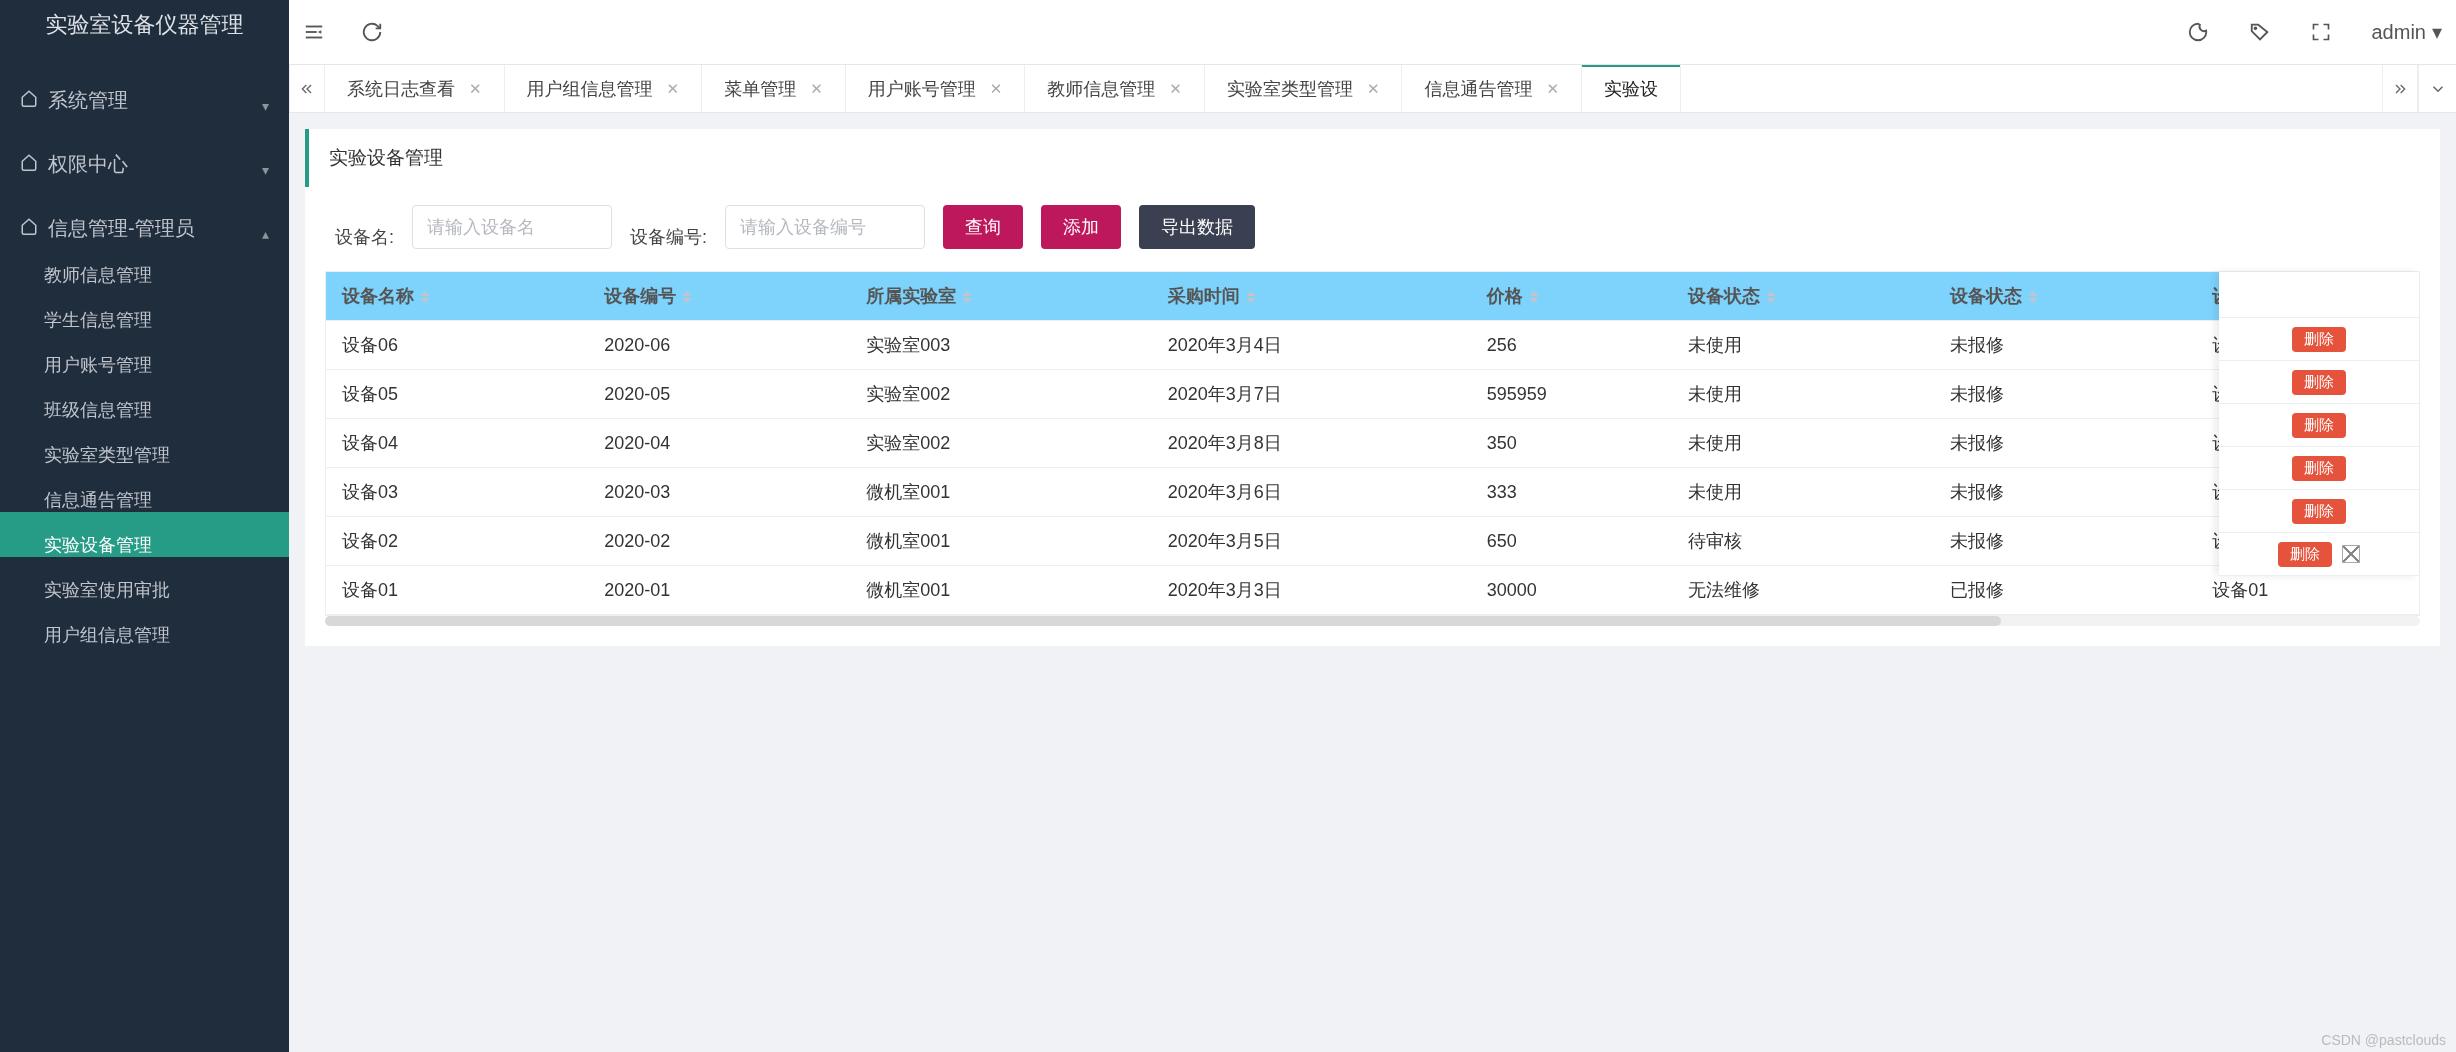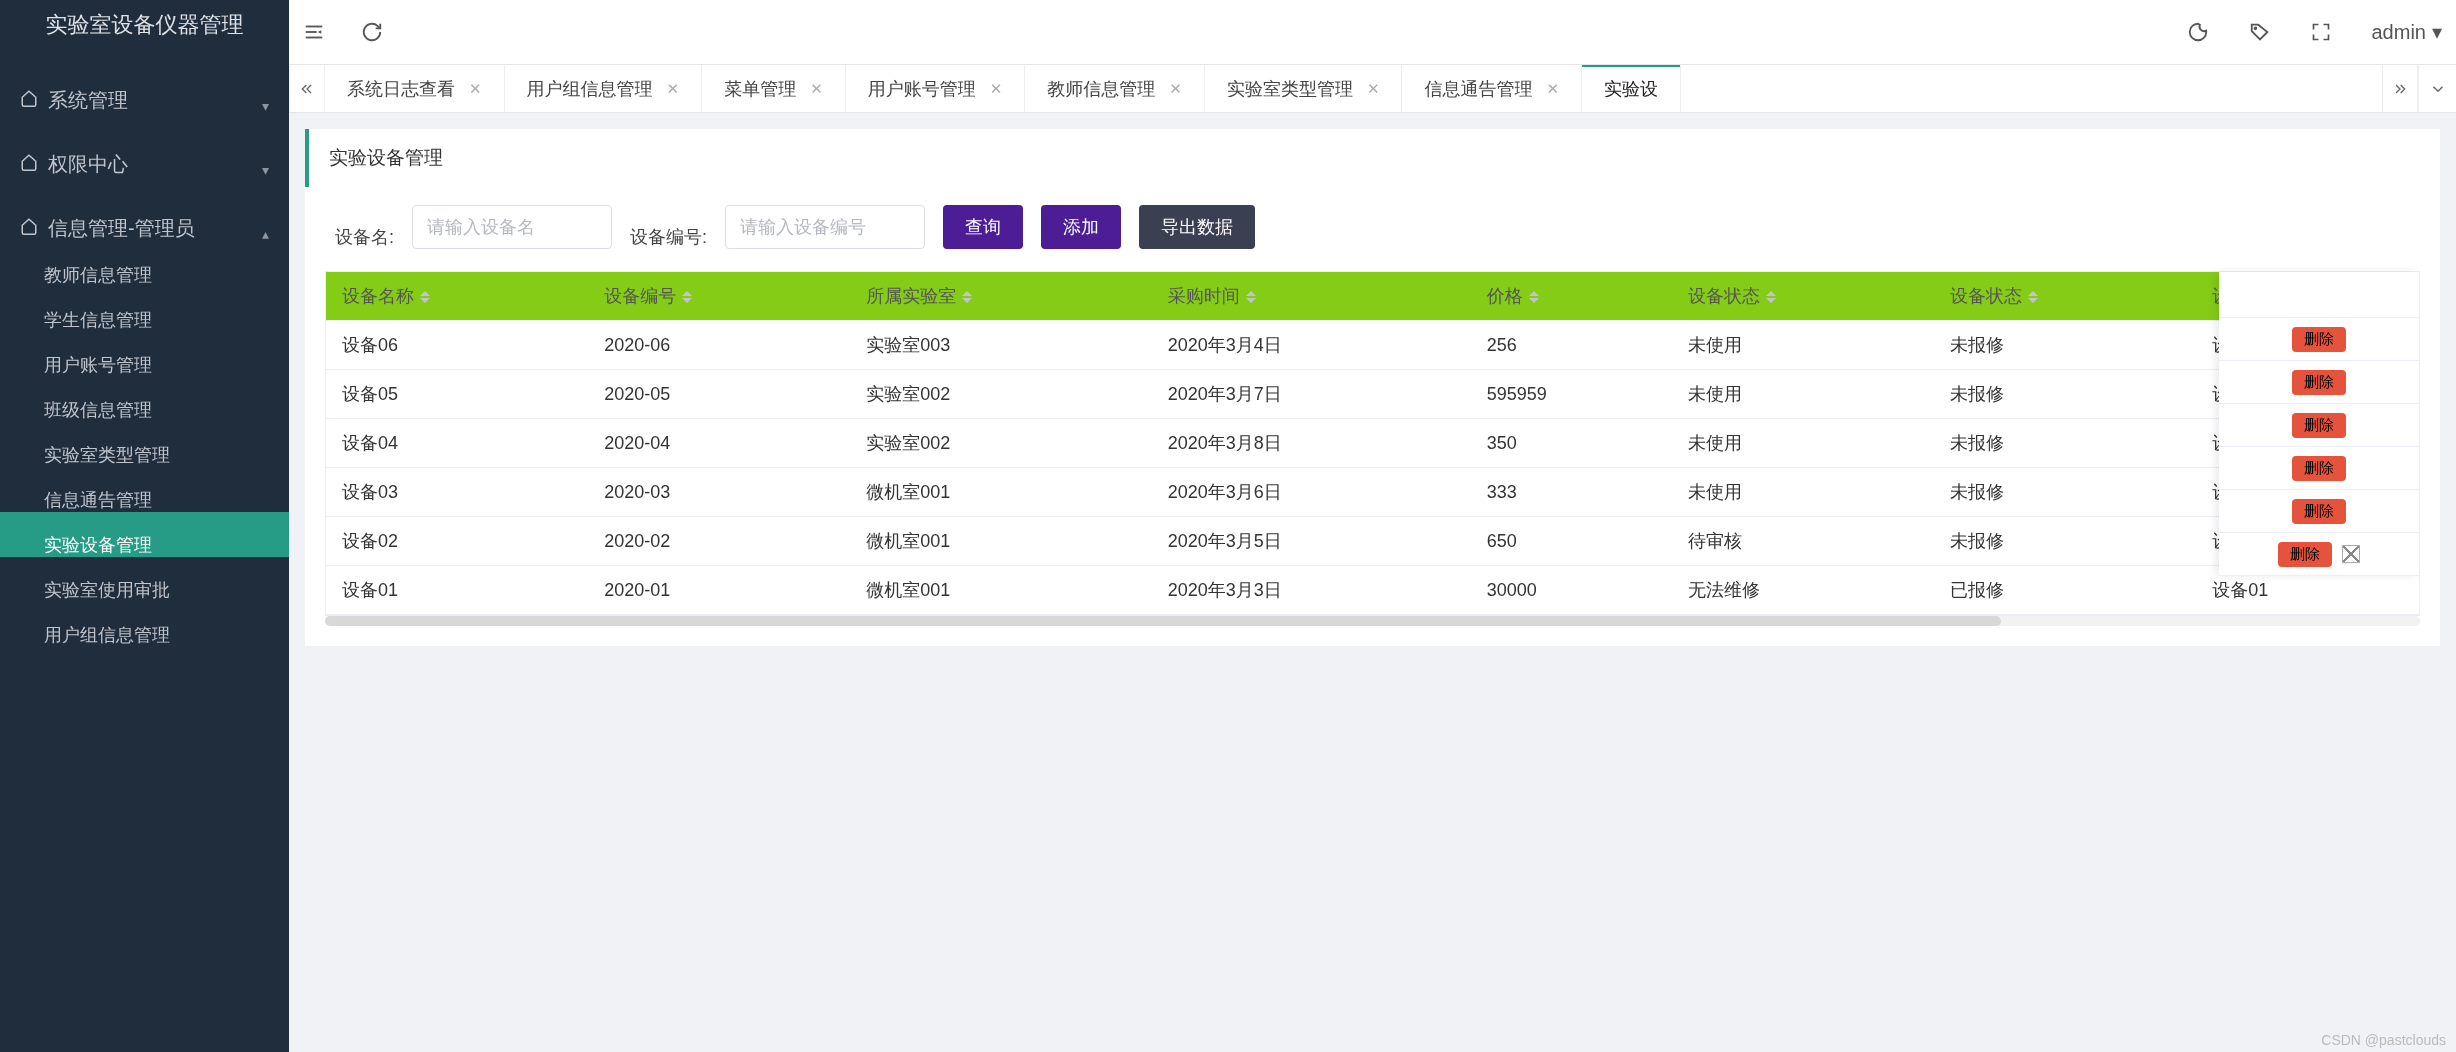--- a/index.html
+++ b/index.html
@@ -39,39 +39,39 @@
     
     .page { flex: 1; padding: 16px; background: #f0f2f5; overflow: auto; }
     .panel { background: #fff; padding: 0 0 20px 0; }
     .panel-title { padding: 16px 20px; border-left: 4px solid #269b86; font-size: 19px; }
 
     .search-row { display: flex; align-items: flex-end; gap: 18px; padding: 18px 30px 22px 30px; flex-wrap: wrap; }
     .label { font-size: 18px; color: #444; }
     .input { height: 44px; border: 1px solid #dcdfe6; border-radius: 4px; padding: 0 14px; font-size: 18px; color: #555; outline: none; }
     .input::placeholder { color: #b5b8bf; }
     .btn { height: 44px; padding: 0 22px; border: none; border-radius: 4px; font-size: 18px; cursor: pointer; }
-    .btn-teal { background: #4c1d95; color: #fff; }
+    .btn-teal { background: #be185d; color: #fff; }
     .btn-dark { background: #3a3f51; color: #fff; }
 
     
     .table-wrap { margin: 0 20px; border: 1px solid #ebeef5; position: relative; }
     .scroll-area { overflow-x: auto; }
     table { border-collapse: collapse; width: 100%; min-width: 1200px; }
     th, td { border-bottom: 1px solid #ebeef5; padding: 12px 16px; text-align: left; font-size: 18px; }
-    th { background: #84cc16; font-weight: 400; color: #555; white-space: nowrap; }
+    th { background: #7dd3fc; font-weight: 700; color: #555; white-space: nowrap; }
     .sort-ico { display: inline-flex; flex-direction: column; margin-left: 6px; vertical-align: middle; line-height: 0; }
     .sort-ico span { width: 0; height: 0; border-left: 5px solid transparent; border-right: 5px solid transparent; }
     .sort-ico .up { border-bottom: 5px solid #c0c4cc; margin-bottom: 2px; }
     .sort-ico .dn { border-top: 5px solid #c0c4cc; }
 
     
     .fixed-right { position: absolute; top: 0; right: 0; width: 200px; background: #fff; box-shadow: -4px 0 8px rgba(0,0,0,0.08); }
     .fixed-right .fr-head { height: 46px; border-bottom: 1px solid #ebeef5; }
     .fr-row { height: 43px; display: flex; align-items: center; justify-content: center; border-bottom: 1px solid #ebeef5; }
-    .btn-del { background: #e6533c; color: #000000; border: none; border-radius: 4px; padding: 3px 12px; font-size: 15px; cursor: pointer; }
+    .btn-del { background: #e6533c; color: #ffffff; border: none; border-radius: 4px; padding: 3px 12px; font-size: 15px; cursor: pointer; }
     .broken-img { width: 18px; height: 18px; border: 1px solid #aaa; display: inline-block; background: linear-gradient(45deg, transparent 46%, #888 46% 54%, transparent 54%), linear-gradient(-45deg, transparent 46%, #888 46% 54%, transparent 54%); }
 
     .hscroll-ind { height: 10px; margin: 0 20px; background: #f2f2f2; border-radius: 5px; position: relative; }
     .hscroll-thumb { position: absolute; left: 0; top: 0; height: 100%; width: 80%; background: #d8d8d8; border-radius: 5px; }
 
     .watermark { position: fixed; bottom: 4px; right: 10px; color: #bbb; font-size: 14px; }
   </style>
 </head>
 <body>
 

